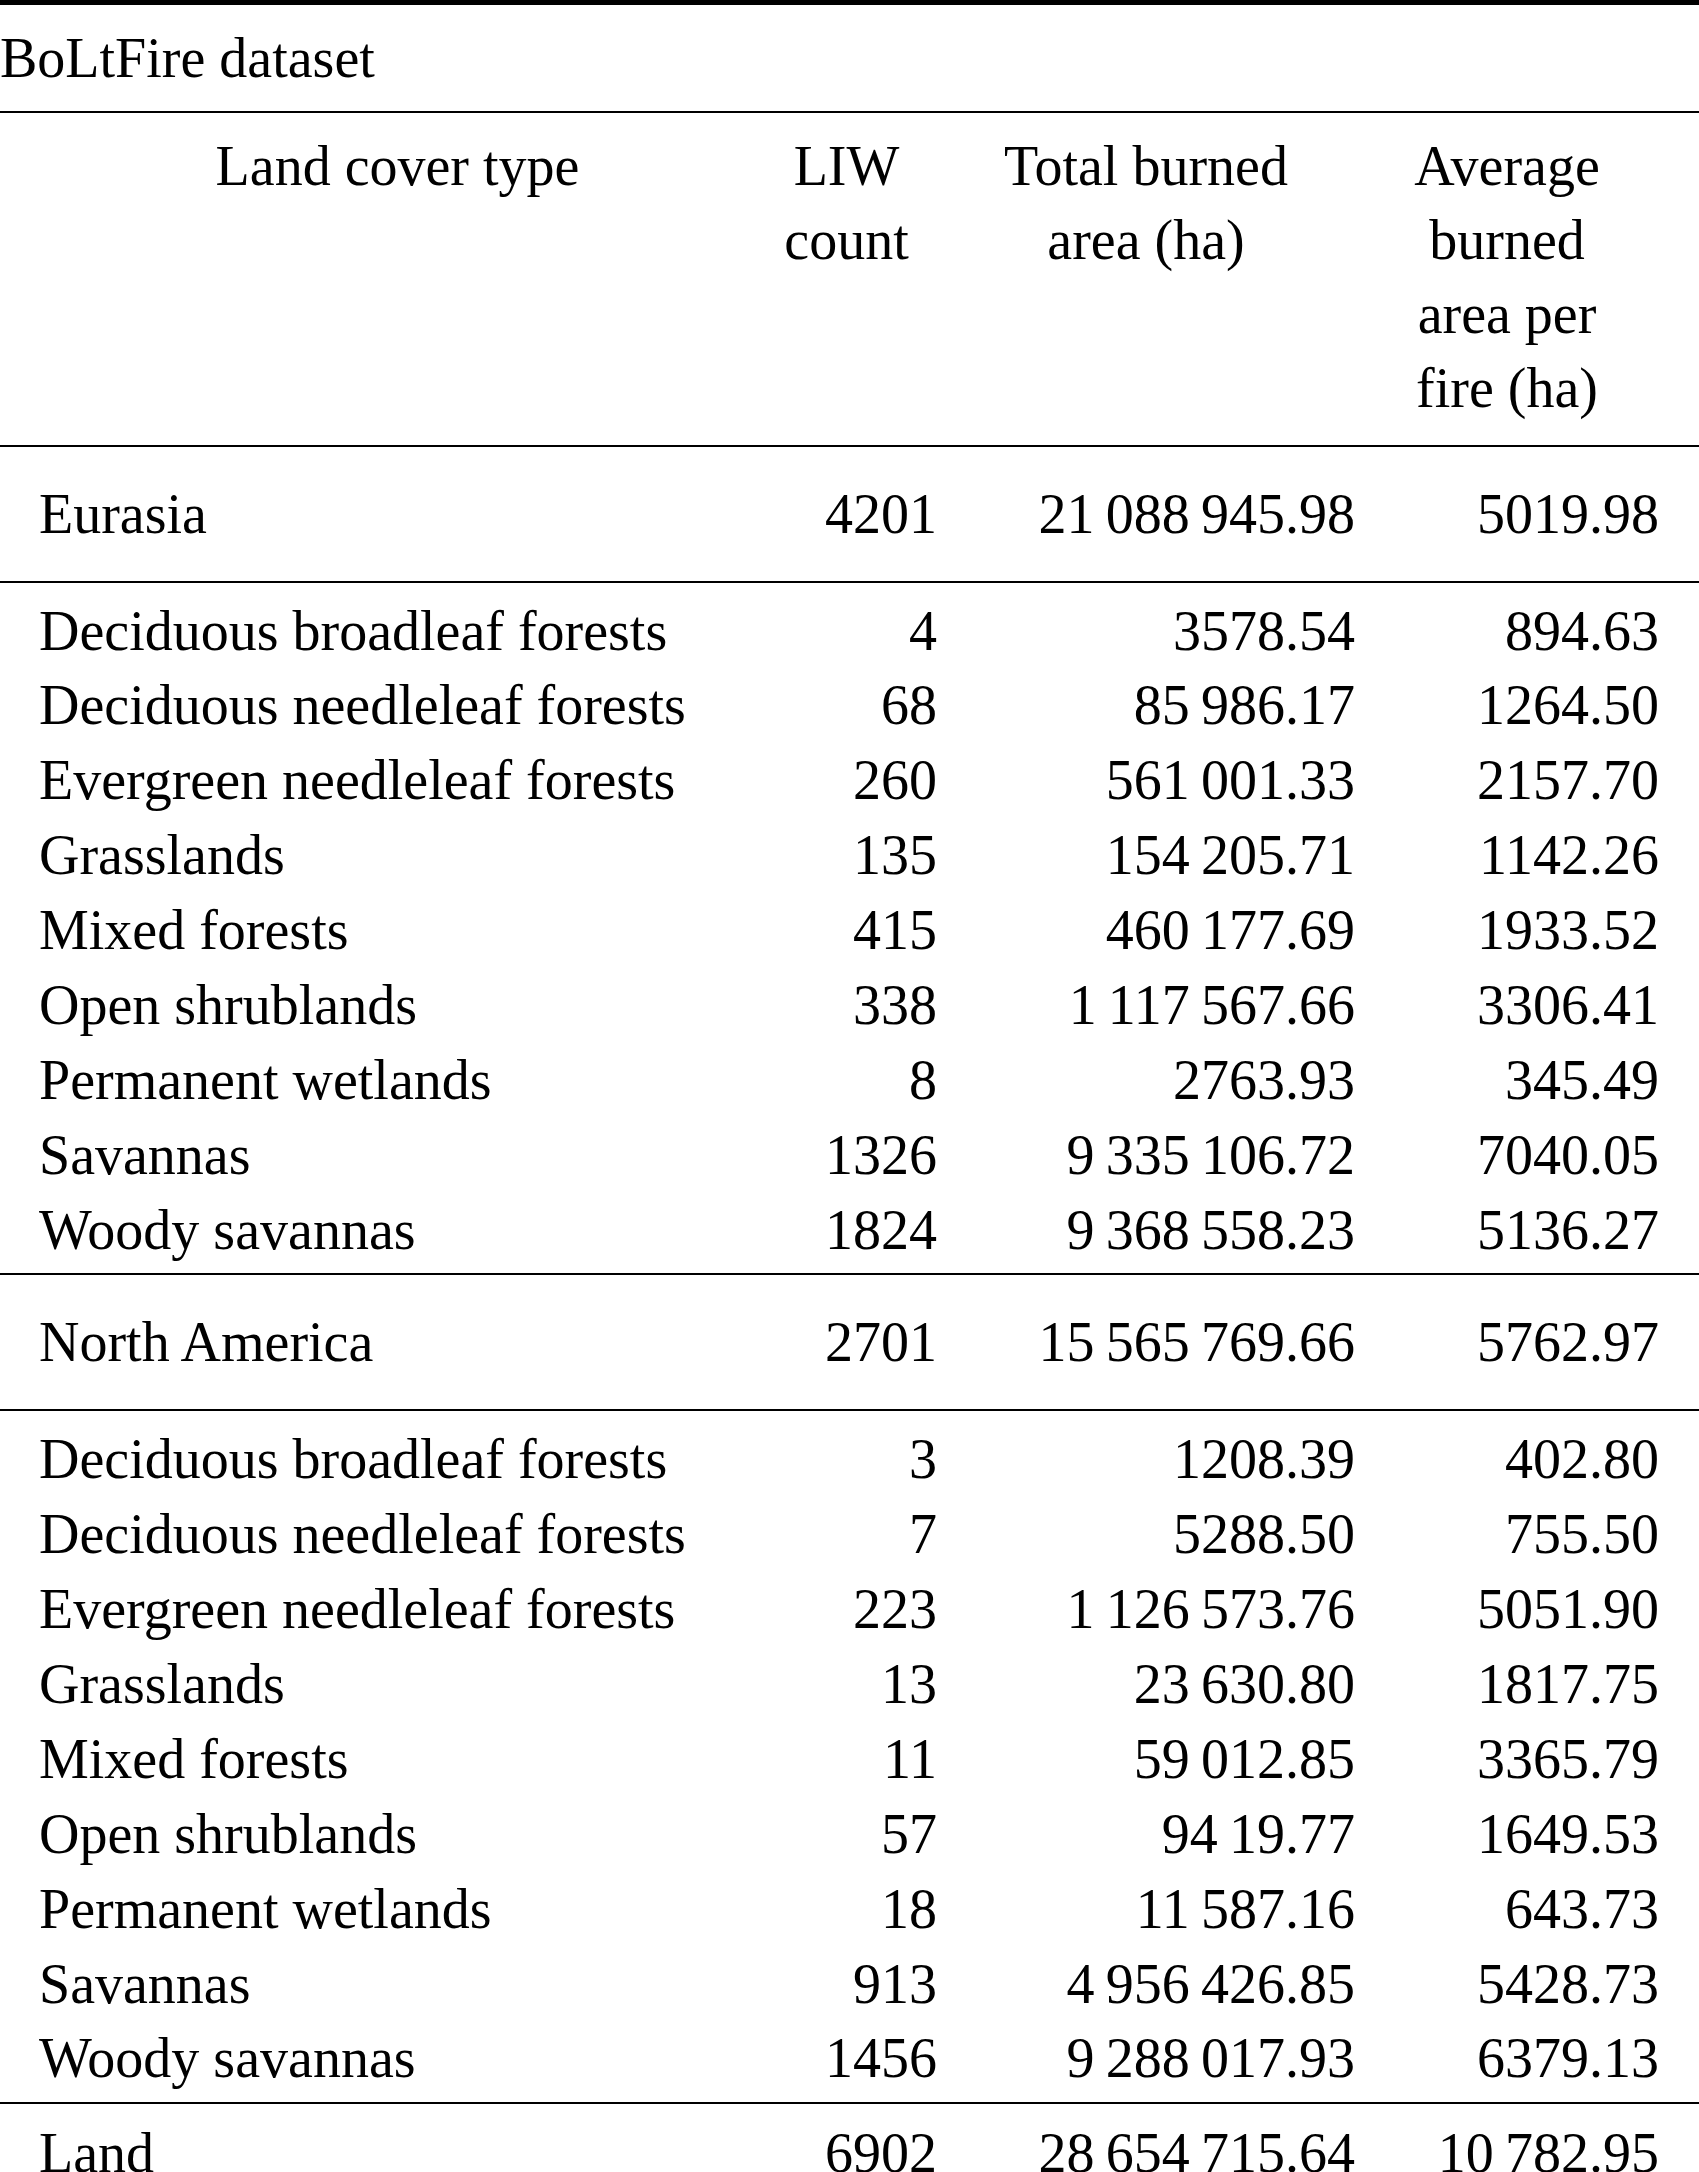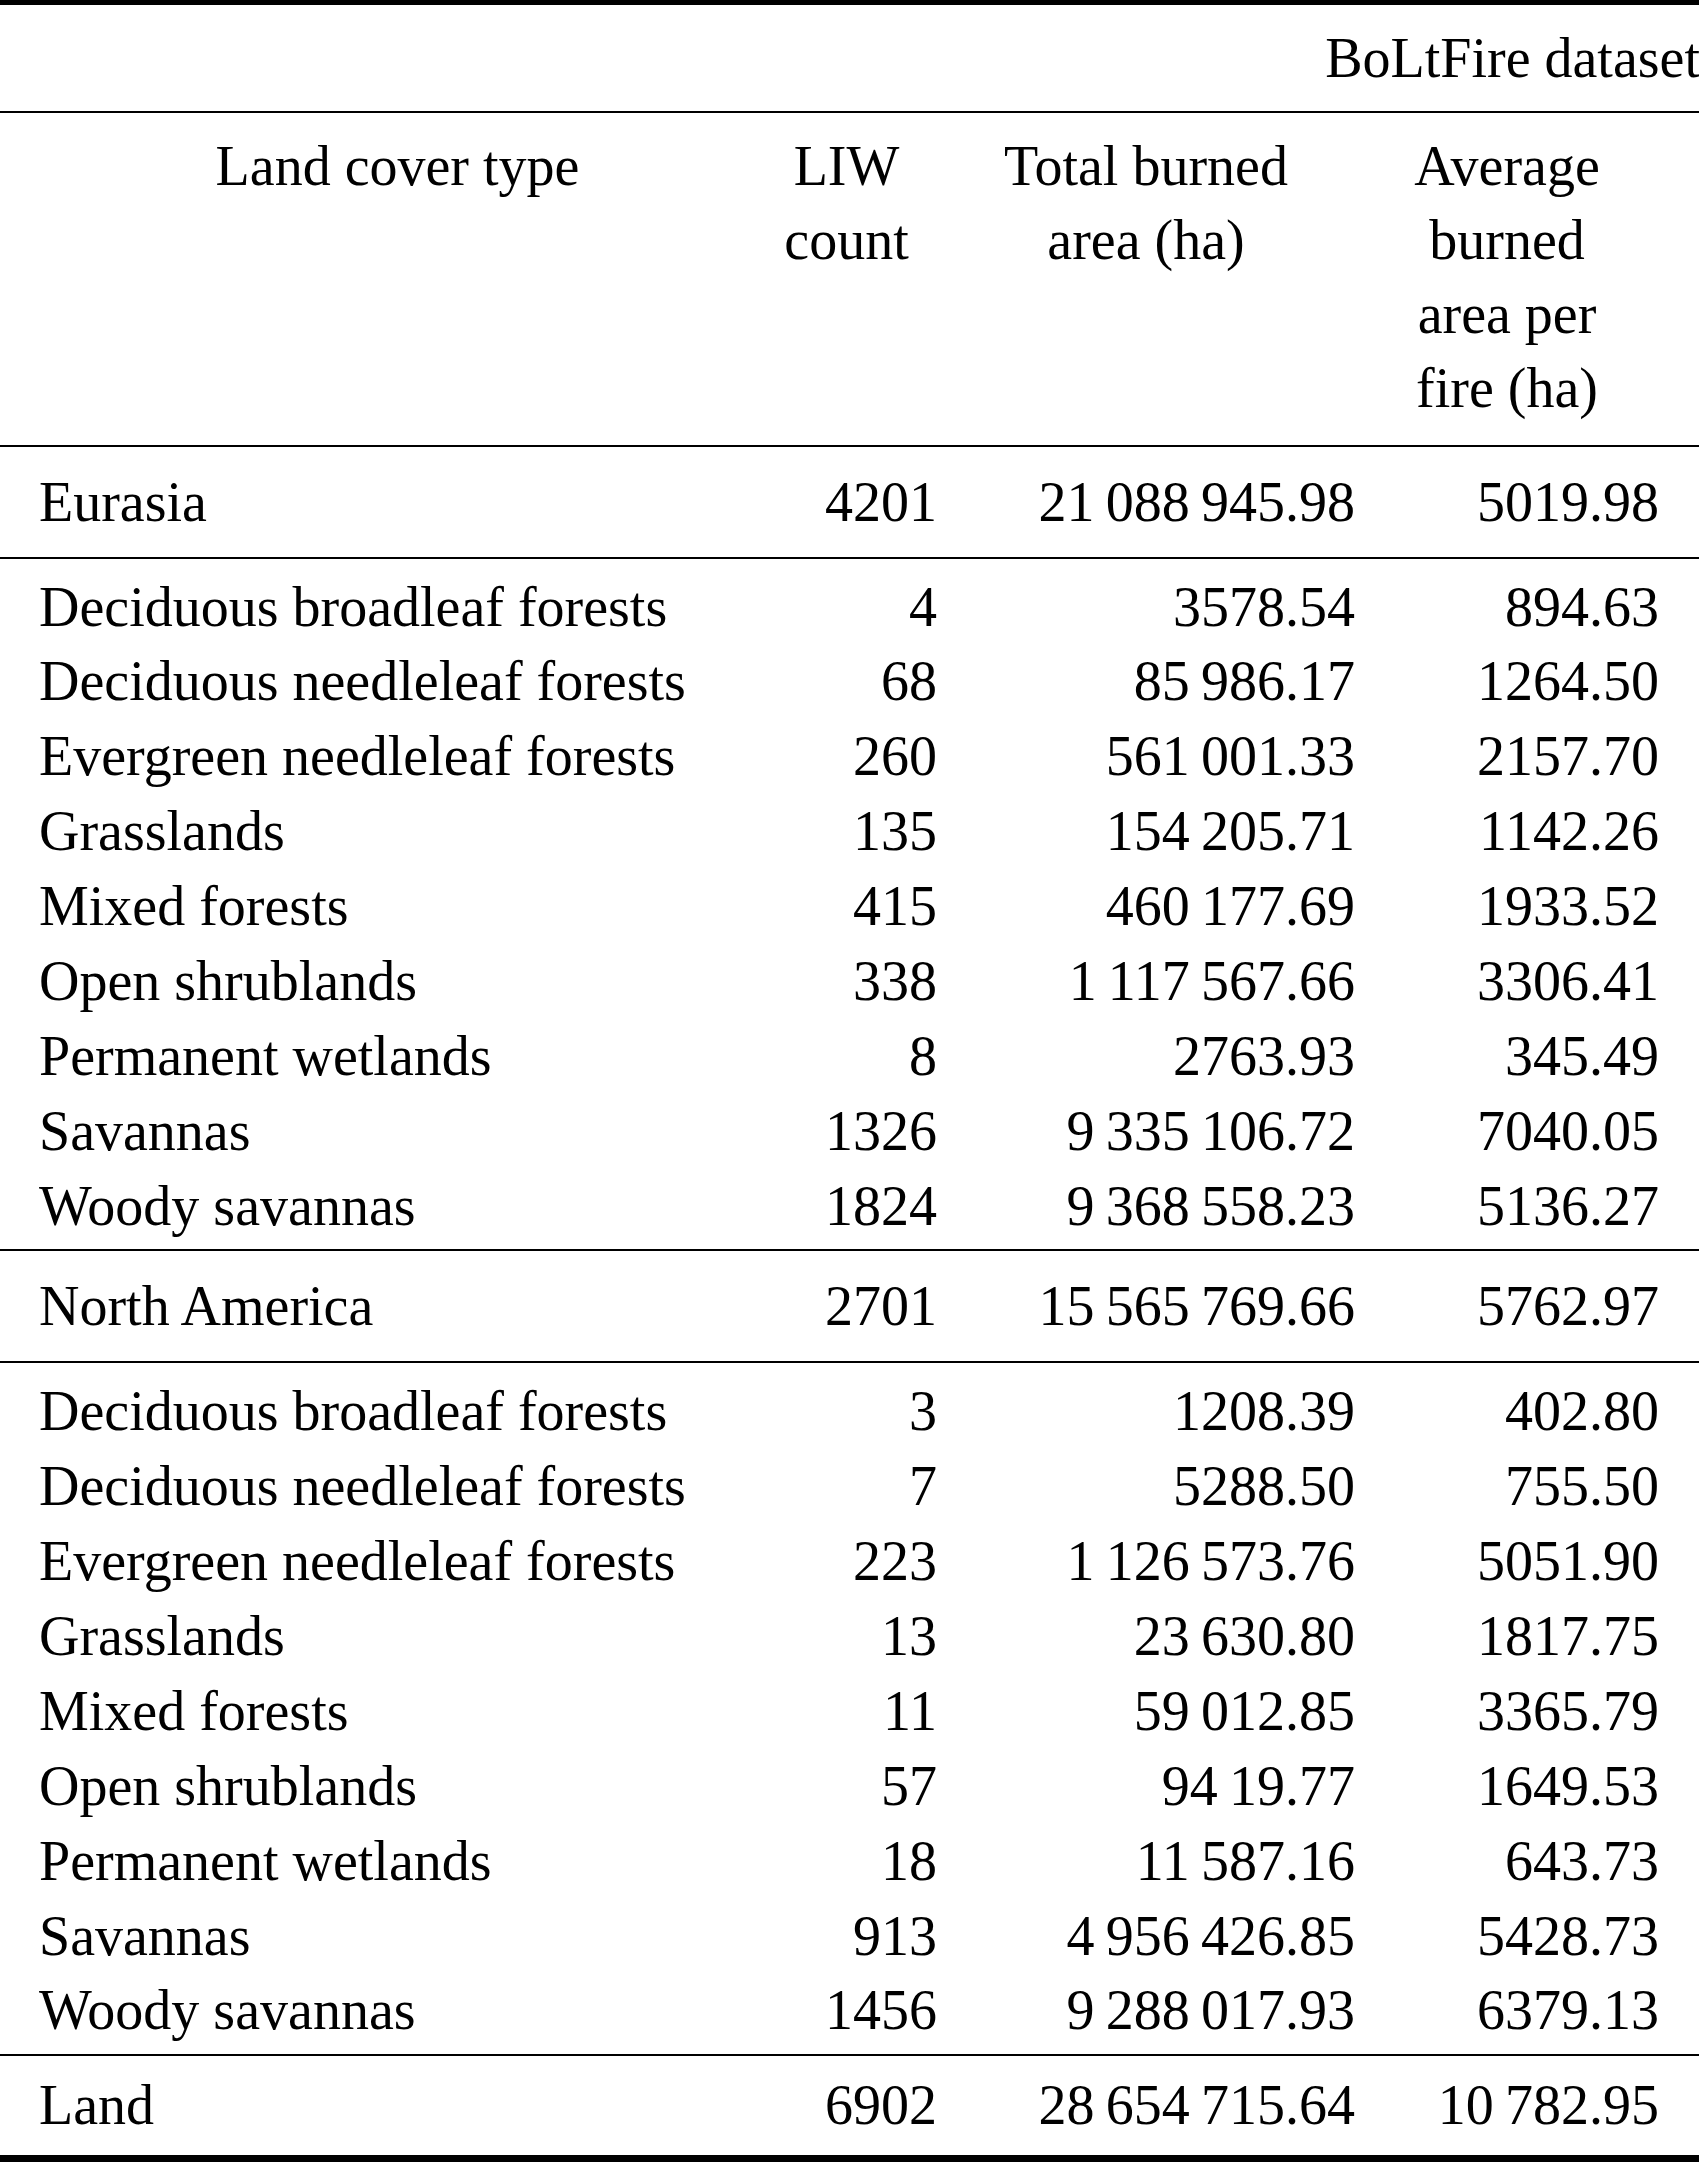--- a/index.html
+++ b/index.html
@@ -33,24 +33,24 @@
   td.c1 { text-align: left;  padding-left: 39px; }
   td.c2, td.c3, td.c4 { text-align: right; }
   td.c4 { padding-right: 41px; }
 
   tbody.block-title   { border-bottom: 2.5px solid #000; }
   tbody.block-header  { border-bottom: 2.5px solid #000; }
   tbody.block-summary { border-bottom: 2.5px solid #000; }
   tbody.block-rows    { border-bottom: 2.5px solid #000; }
 
   tr.row-title  { height: 109px; }
-  tr.row-title td { text-align: right; padding: 0; }
+  tr.row-title td { text-align: left; padding: 0; }
   tr.row-header { height: 334px; }
   tr.row-header td { vertical-align: top; padding-top: 16.4px; text-align: center; }
-  tr.row-summary { height: 112px; }
+  tr.row-summary { height: 136px; }
   tr.row-data    { height: 75px; }
   tbody.block-rows tr.row-data:first-child td { padding-top: 11px; }
   tbody.block-rows tr.row-data:last-child td  { padding-bottom: 6.6px; }
   tr.row-total  { height: 104px; }
 
   .hline { display: block; line-height: 74px; }
 </style>
 </head>
 <body>
 

